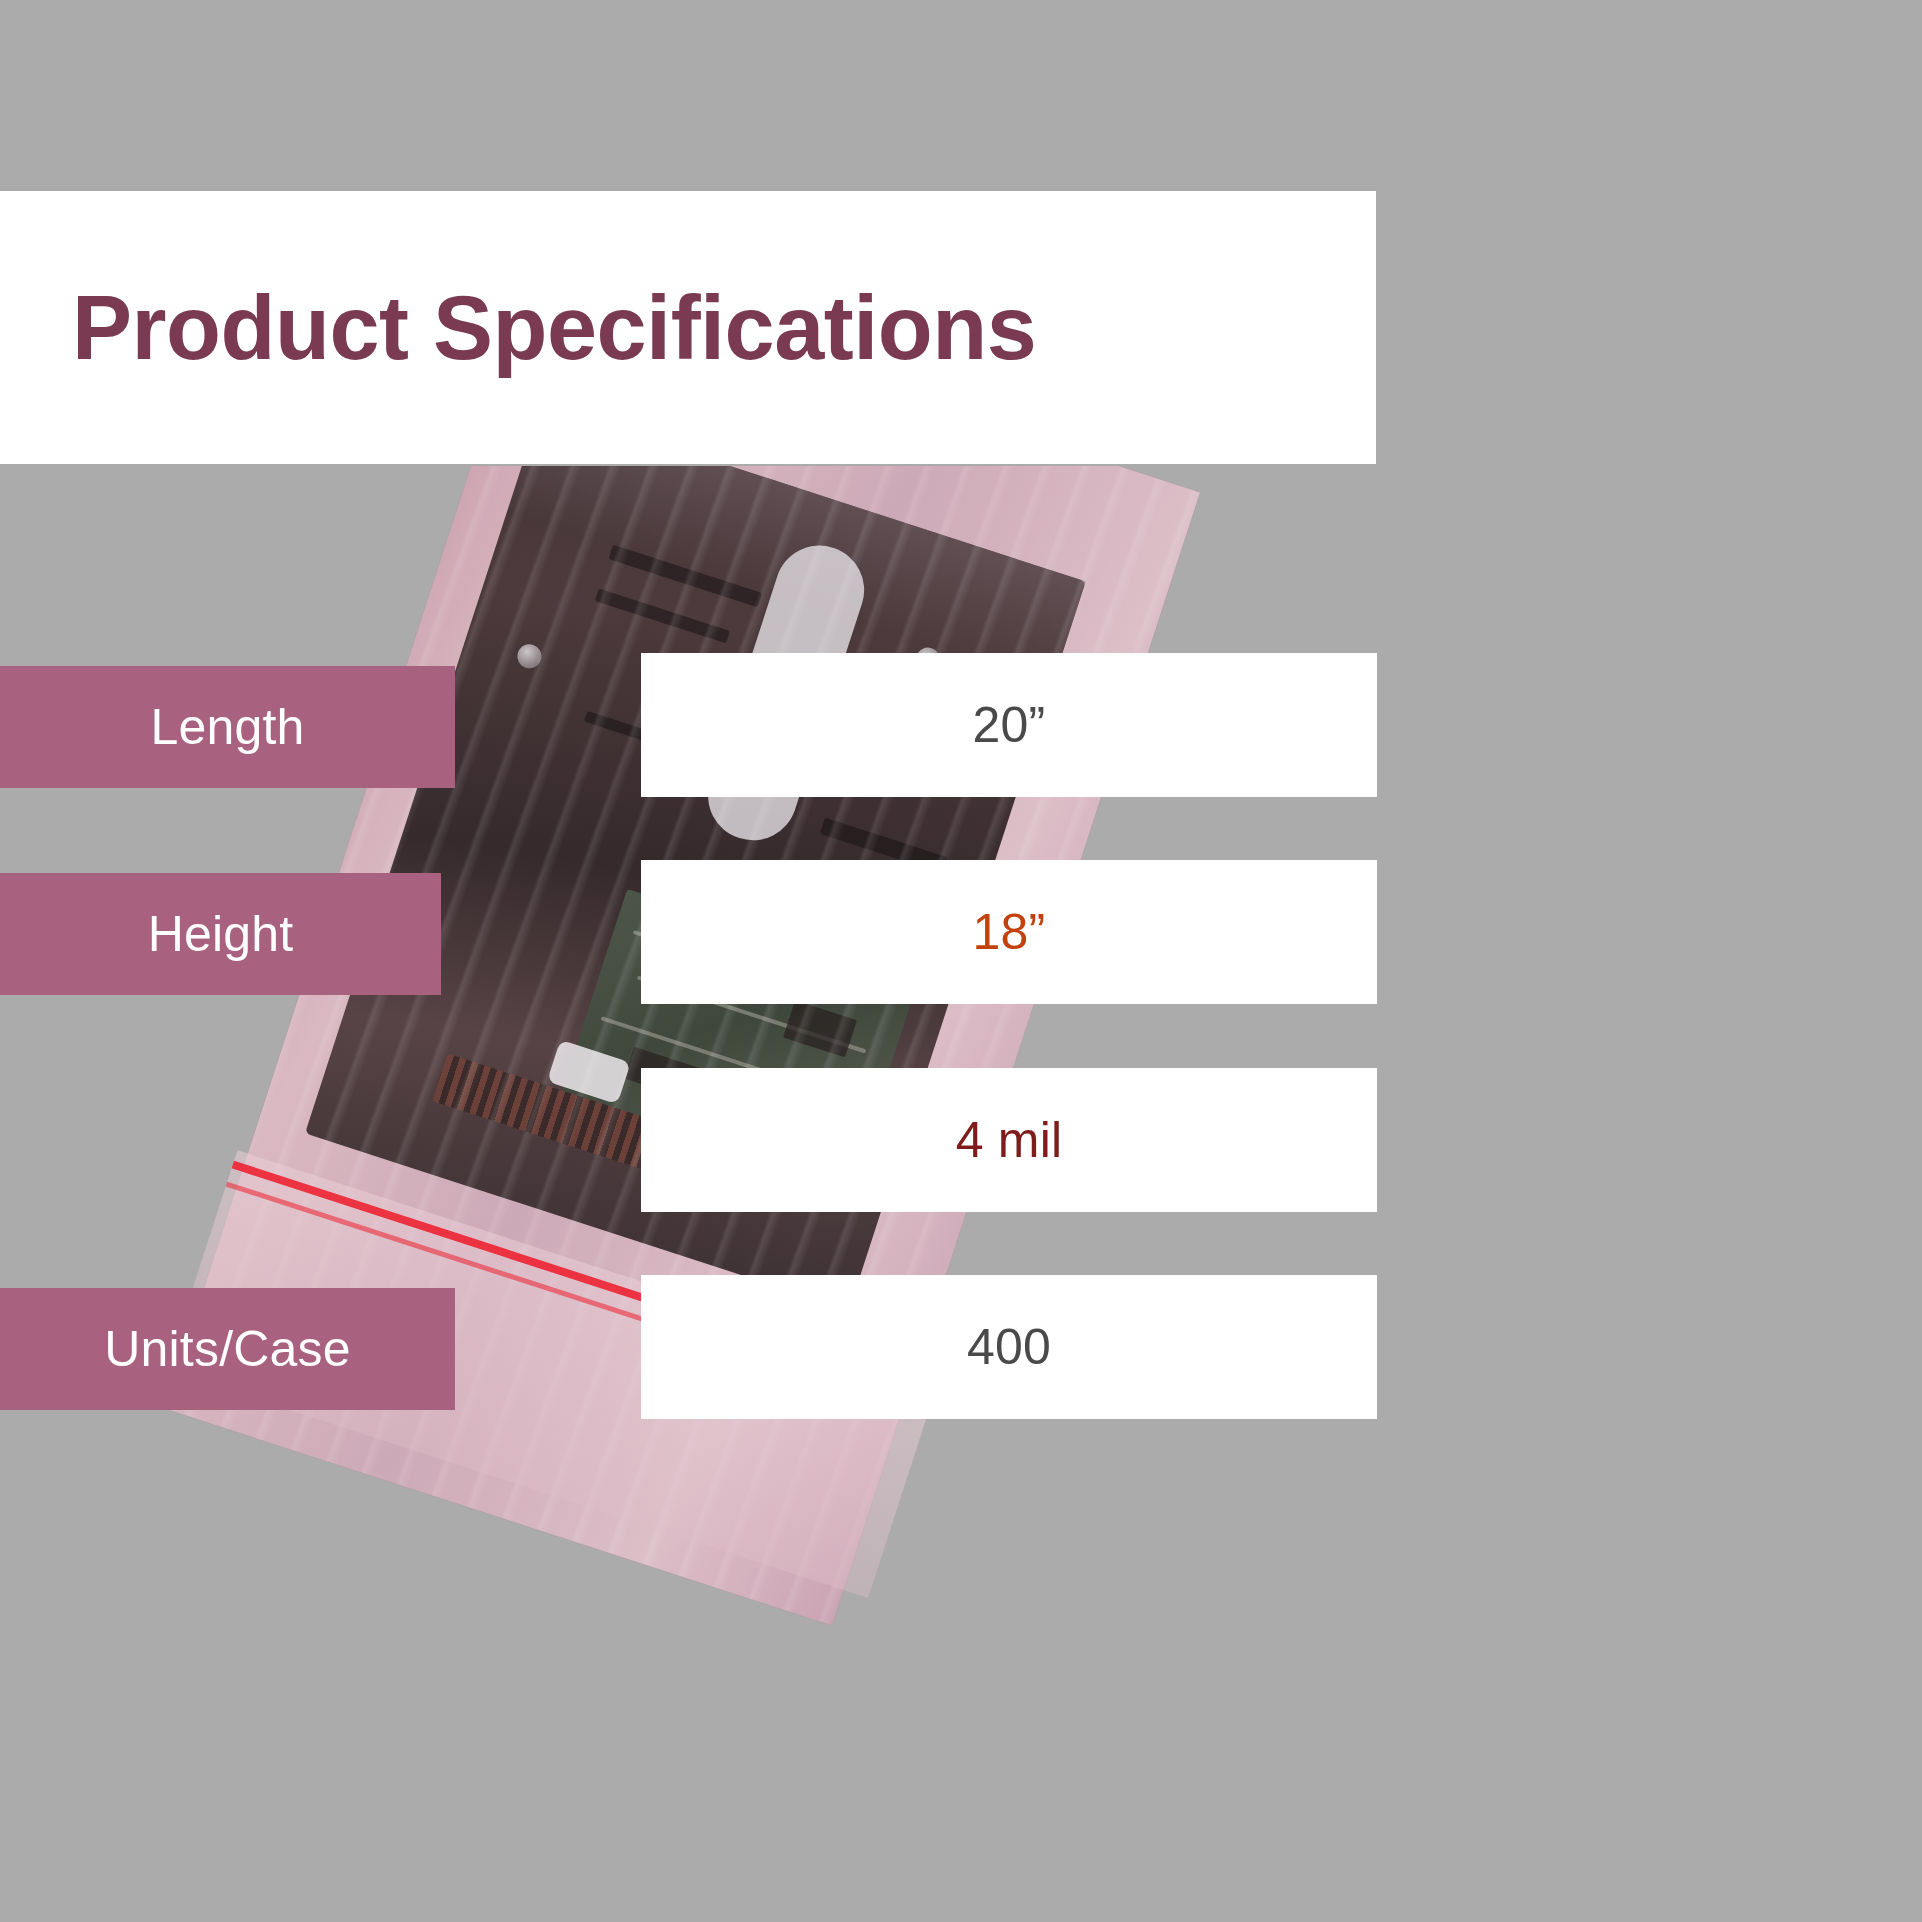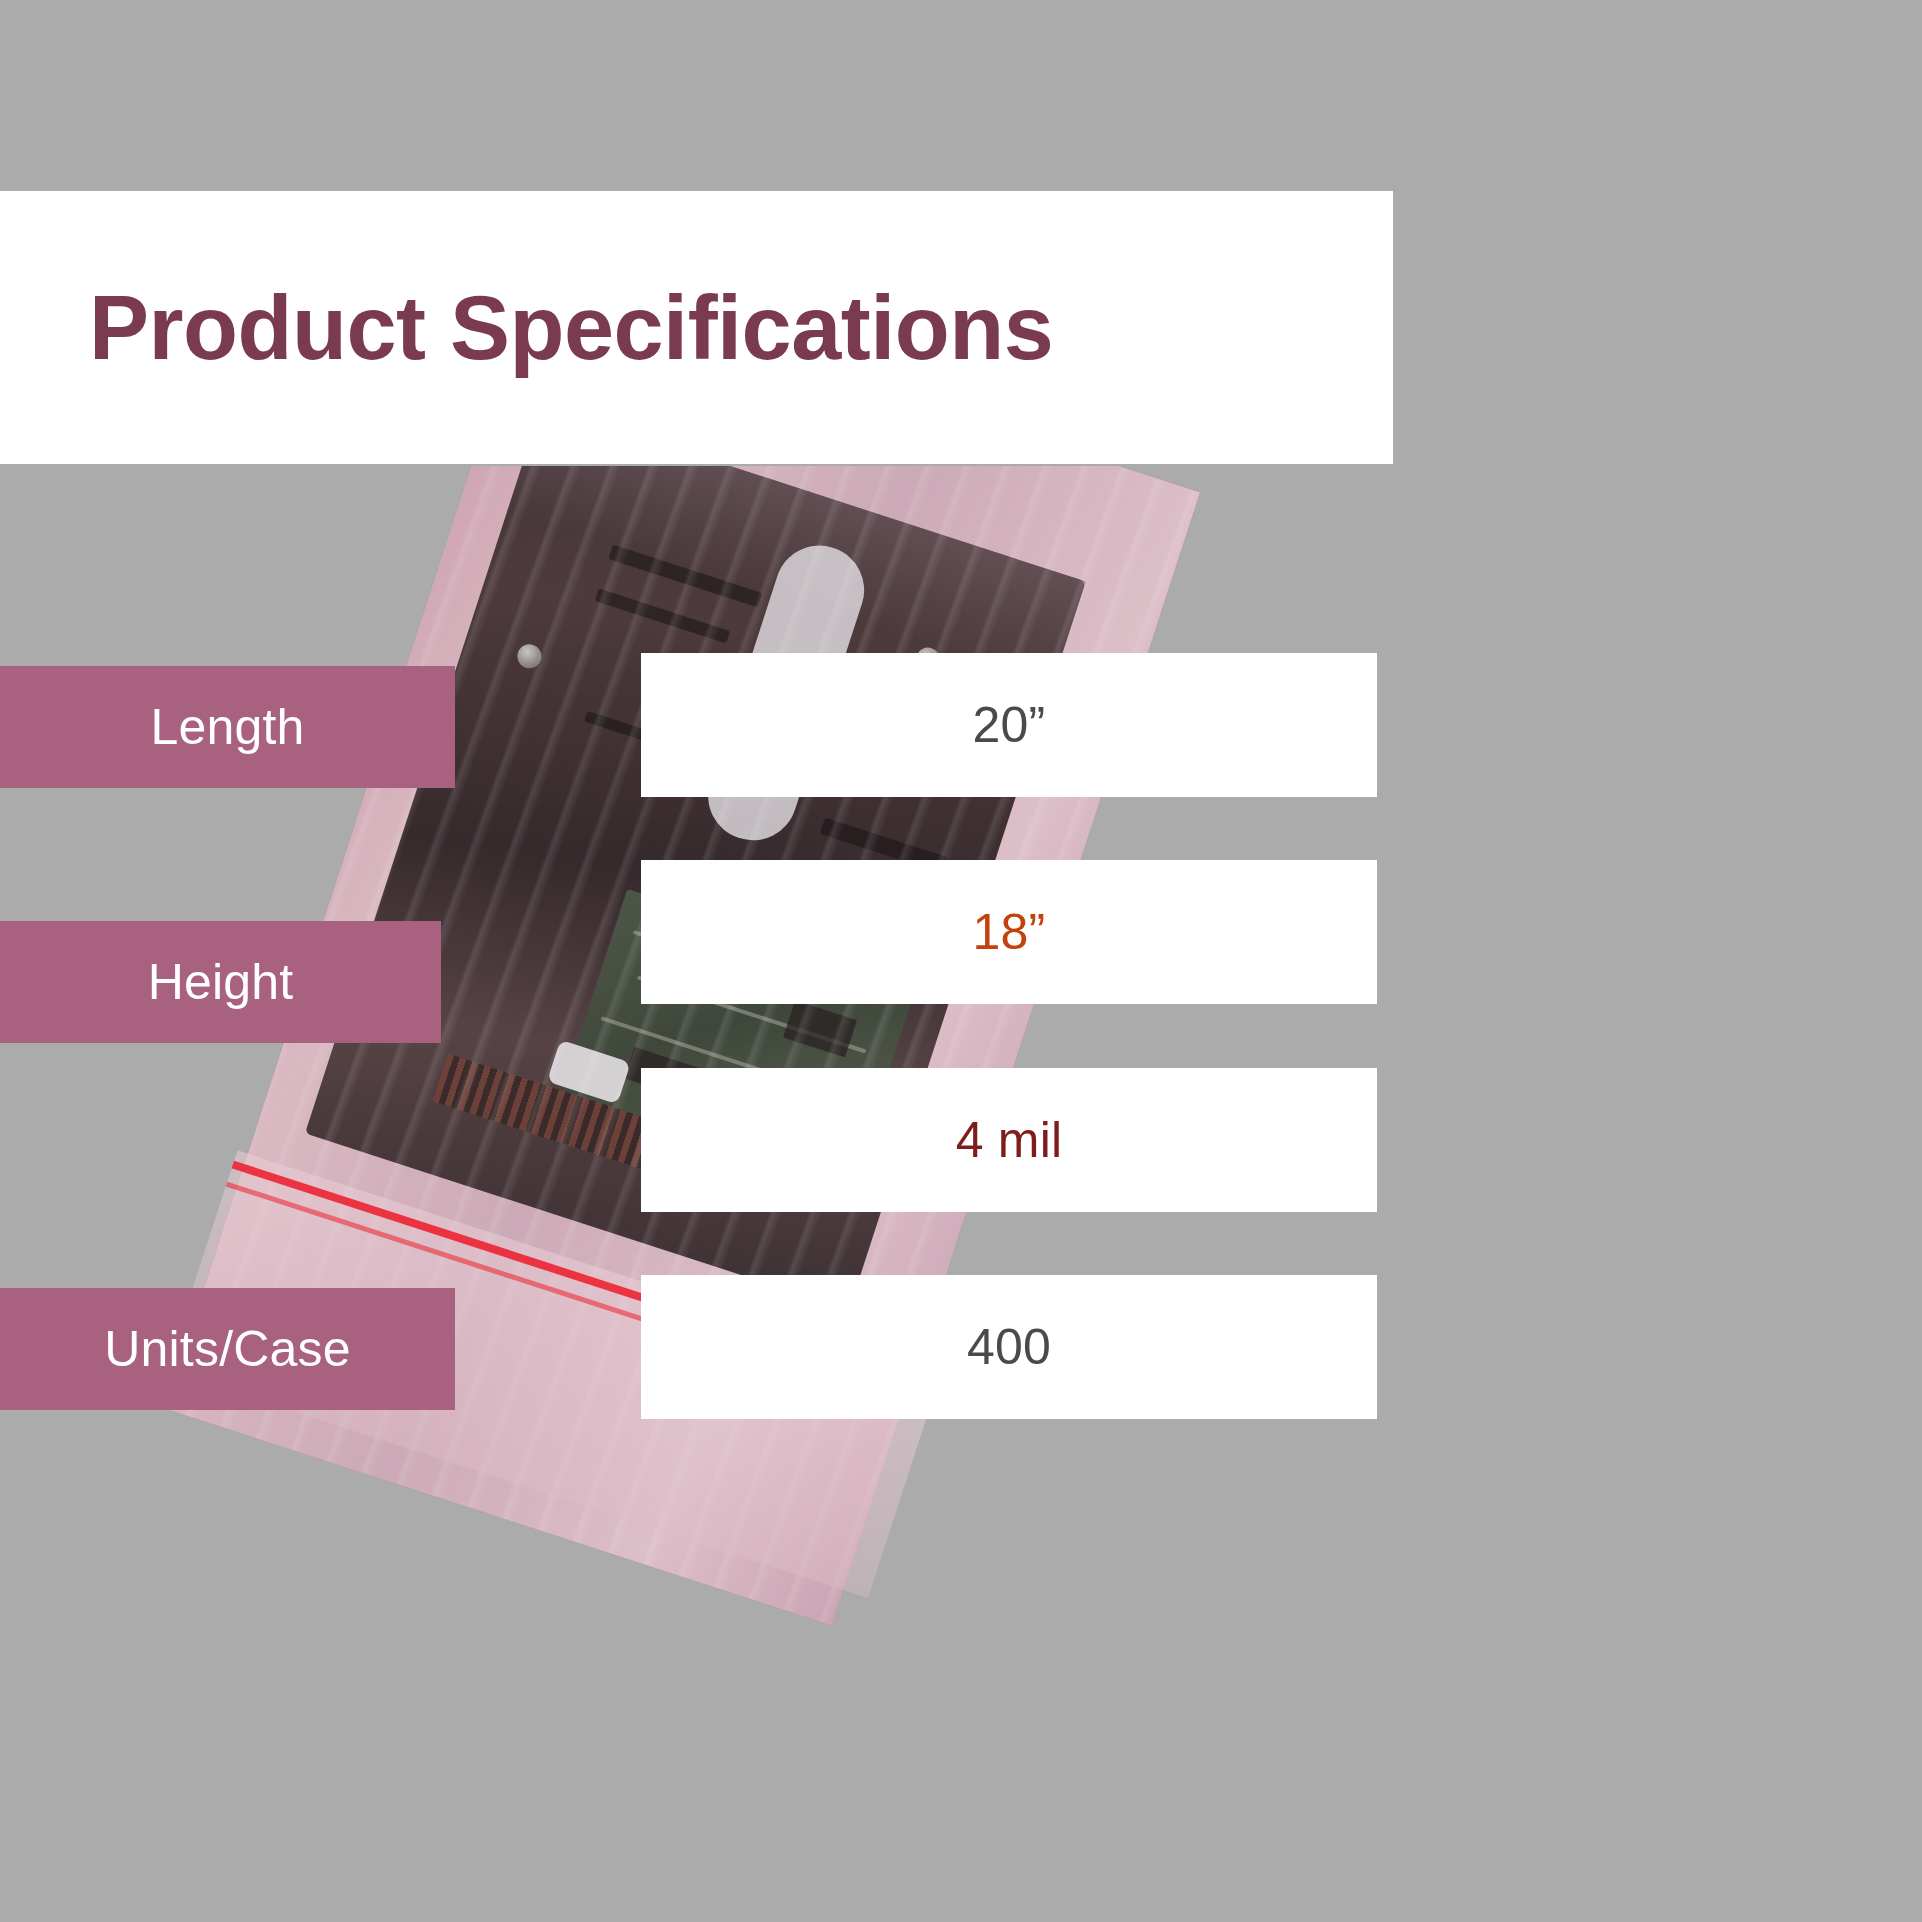--- a/index.html
+++ b/index.html
@@ -170,21 +170,20 @@
   
   #title-card {
     position: absolute;
     left: 0;
     top: 191px;
     width: 1376px;
     height: 273px;
     background: #ffffff;
     display: flex;
     align-items: center;
-    padding-left: 17px;
   }
   #title-text {
     margin: 0;
     padding-left: 72px;
     font-size: 90px;
     font-weight: 800;
     letter-spacing: -0.5px;
     line-height: 1;
     white-space: nowrap;
   }
@@ -267,21 +266,21 @@
   </div>
 
   <div class="spec-row" id="row-0" style="top: 653px;">
     <div class="spec-label" id="label-0" style="width: 455px; background: rgb(168, 97, 126); color: rgb(255, 255, 255);">Length</div>
     <div class="spec-value-box" style="background: rgb(255, 255, 255);">
       <span class="spec-value" style="color: rgb(74, 74, 74);">20”</span>
     </div>
   </div>
 
   <div class="spec-row" id="row-1" style="top: 860px;">
-    <div class="spec-label" id="label-1" style="width: 441px; background: rgb(168, 97, 126); color: rgb(255, 255, 255); margin-top: 48px;">Height</div>
+    <div class="spec-label" id="label-1" style="width: 441px; background: rgb(168, 97, 126); color: rgb(255, 255, 255);">Height</div>
     <div class="spec-value-box" style="background: rgb(255, 255, 255);">
       <span class="spec-value" style="color: #c2410c;">18”</span>
     </div>
   </div>
 
   <div class="spec-row" id="row-2" style="top: 1068px;">
     <div class="spec-value-box" style="background: rgb(255, 255, 255);">
       <span class="spec-value" style="color: #7f1d1d;">4 mil</span>
     </div>
   </div>

